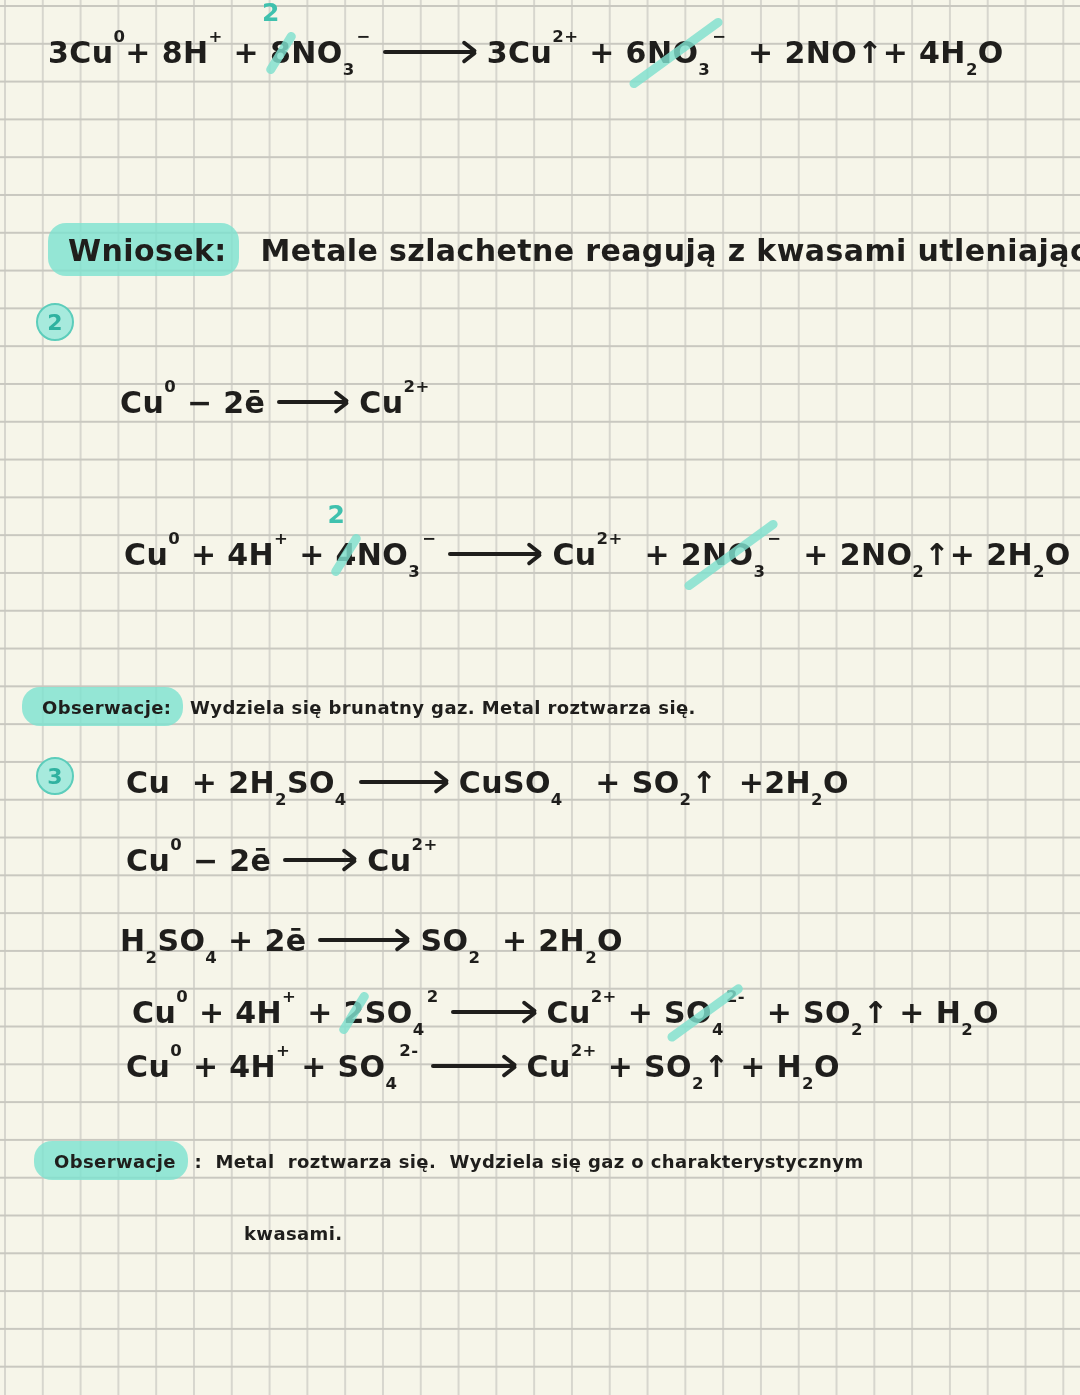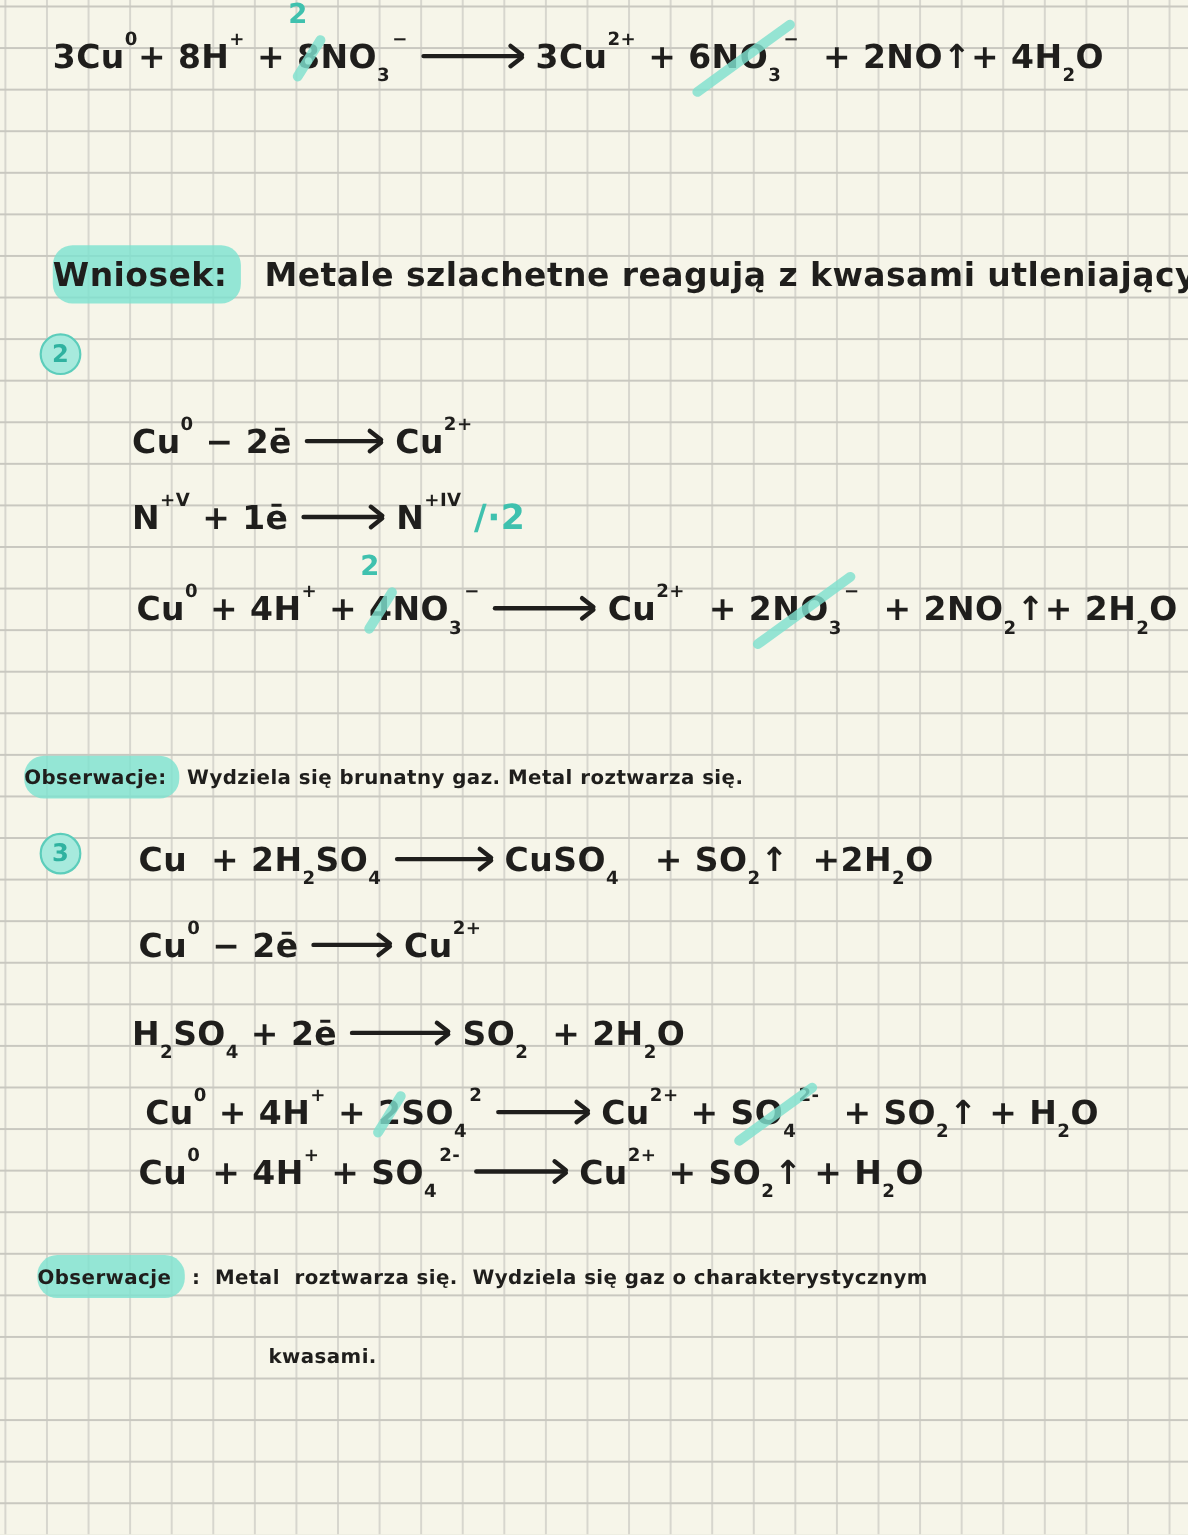--- a/index.html
+++ b/index.html
@@ -21,21 +21,21 @@
   .line{
     position:absolute;white-space:pre;font-weight:bold;font-size:30px;
     line-height:46px;letter-spacing:.4px;
   }
   .note-line{font-size:18px;line-height:44px;}
   .line sup{font-size:.55em;position:relative;top:-.62em;line-height:0;}
   .line sub{font-size:.55em;position:relative;top:.28em;line-height:0;}
   .line sub + sup{margin-left:2px;}
   .hl{
     background:rgba(124,226,208,.8);
-    border-radius:18px;padding:10px 12px 8px 0;
+    border-radius:18px;padding:10px 12px 8px 20px;
   }
   .teal{color:var(--teal);font-size:1.05em;}
   .g{position:relative;display:inline-block;}
   .g .bar{
     position:absolute;left:50%;top:50%;width:150%;min-width:48px;height:9px;
     background:rgba(127,224,206,.82);border-radius:6px;
     transform:translate(-50%,-50%) rotate(-58deg);pointer-events:none;
   }
   .g.wide .bar{width:112%;transform:translate(-50%,-50%) rotate(-36deg);}
   .g .note{
@@ -62,21 +62,20 @@
 </head>
 <body>
 
 <div class="page">
   <div class="line" style="top:30px;left:48px"><span>3Cu</span><sup>0</sup><span>+ 8H</span><sup>+</sup><span> + </span><span class="g"><span class="note">2</span><span>8</span><span class="bar"></span></span><span>NO</span><sub>3</sub><sup>−</sup><span class="arrow" style="width: 92px;"></span><span>3Cu</span><sup>2+</sup><span> + </span><span class="g wide"><span>6NO</span><sub>3</sub><sup>−</sup><span class="bar"></span></span><span>  + 2NO↑+ 4H</span><sub>2</sub><span>O</span></div>
 
   <div class="line" style="top:228px;left:48px"><span class="hl">Wniosek:</span><span>  Metale szlachetne reagują z kwasami utleniającymi.</span></div>
 
   <div class="badge" style="top:303px;left:36px">2</div>
   <div class="line" style="top:380px;left:120px"><span>Cu</span><sup>0</sup><span> − 2ē</span><span class="arrow" style="width: 70px;"></span><span>Cu</span><sup>2+</sup></div>
-  <div class="line" style="top:448px;left:120px"><span>N</span><sup>+V</sup><span> + 1ē</span><span class="arrow" style="width: 74px;"></span><span>N</span><sup>+IV</sup><span class="teal"> /·2</span></div>
   <div class="line" style="top:532px;left:124px"><span>Cu</span><sup>0</sup><span> + 4H</span><sup>+</sup><span> + </span><span class="g"><span class="note">2</span><span>4</span><span class="bar"></span></span><span>NO</span><sub>3</sub><sup>−</sup><span class="arrow" style="width: 92px;"></span><span>Cu</span><sup>2+</sup><span>  + </span><span class="g wide"><span>2NO</span><sub>3</sub><sup>−</sup><span class="bar"></span></span><span>  + 2NO</span><sub>2</sub><span>↑+ 2H</span><sub>2</sub><span>O</span></div>
 
   <div class="line note-line" style="top:686px;left:22px"><span class="hl">Obserwacje:</span><span> Wydziela się brunatny gaz. Metal roztwarza się.</span></div>
 
   <div class="badge" style="top:757px;left:36px">3</div>
   <div class="line" style="top:760px;left:126px"><span>Cu  + 2H</span><sub>2</sub><span>SO</span><sub>4</sub><span class="arrow" style="width: 88px;"></span><span>CuSO</span><sub>4</sub><span>   + SO</span><sub>2</sub><span>↑  +2H</span><sub>2</sub><span>O</span></div>
   <div class="line" style="top:838px;left:126px"><span>Cu</span><sup>0</sup><span> − 2ē</span><span class="arrow" style="width: 72px;"></span><span>Cu</span><sup>2+</sup></div>
   <div class="line" style="top:918px;left:120px"><span>H</span><sub>2</sub><span>SO</span><sub>4</sub><span> + 2ē</span><span class="arrow" style="width: 90px;"></span><span>SO</span><sub>2</sub><span>  + 2H</span><sub>2</sub><span>O</span></div>
   <div class="line" style="top:990px;left:132px"><span>Cu</span><sup>0</sup><span> + 4H</span><sup>+</sup><span> + </span><span class="g"><span>2</span><span class="bar"></span></span><span>SO</span><sub>4</sub><sup>2</sup><span class="arrow" style="width: 84px;"></span><span>Cu</span><sup>2+</sup><span> + </span><span class="g wide"><span>SO</span><sub>4</sub><sup>2-</sup><span class="bar"></span></span><span>  + SO</span><sub>2</sub><span>↑ + H</span><sub>2</sub><span>O</span></div>
   <div class="line" style="top:1044px;left:126px"><span>Cu</span><sup>0</sup><span> + 4H</span><sup>+</sup><span> + SO</span><sub>4</sub><sup>2-</sup><span class="arrow" style="width: 84px;"></span><span>Cu</span><sup>2+</sup><span> + SO</span><sub>2</sub><span>↑ + H</span><sub>2</sub><span>O</span></div>

